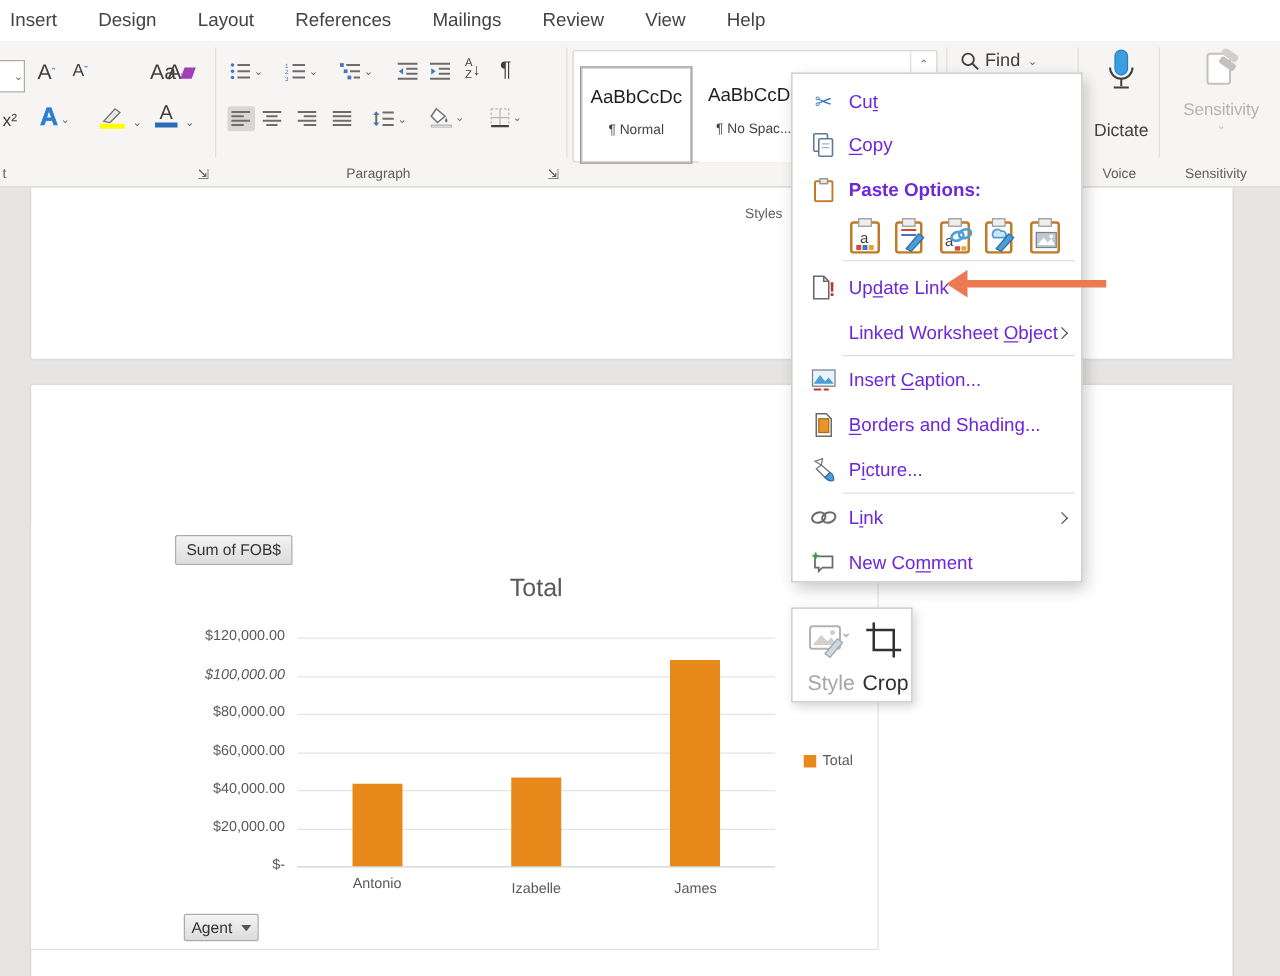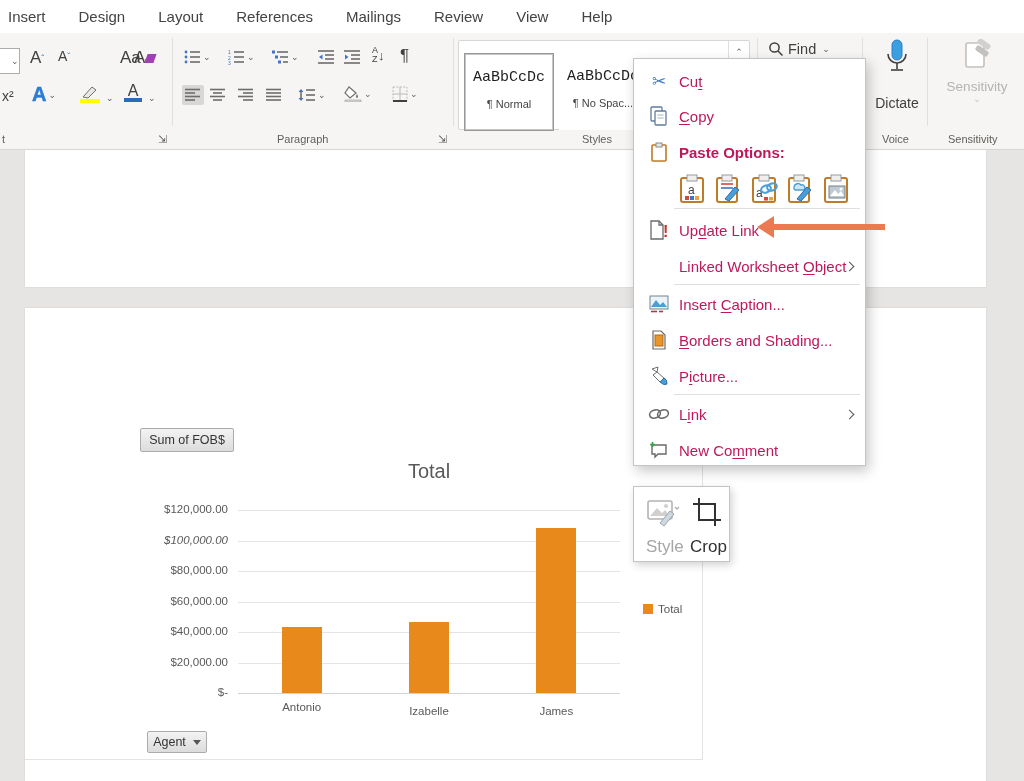--- a/index.html
+++ b/index.html
@@ -16,21 +16,21 @@
   .grp-label { position:absolute; top:100px; font-size:11px; color:#605e5c; }
   .launcher { position:absolute; top:100px; font-size:11px; color:#605e5c; }
   .vsep { position:absolute; top:5px; height:88px; width:1px; background:#e1dfdd; }
   .rbtn { position:absolute; display:flex; align-items:center; color:#404040; }
   .chev { font-size:9px; color:#605e5c; margin-left:2px; }
   .glyphA { font-size:17px; color:#404040; }
   .ico-lines line { stroke:#6d6d6d; stroke-width:1.6; }
   .active-btn { background:#d9d7d5; border-radius:2px; }
 
   .stylecard { position:absolute; top:13px; width:88px; height:76px; background:#fff; text-align:center; }
-  .stylecard .prev { font-size:15px; color:#1f1f1f; margin-top:14px;font-family:Liberation Mono, monospace; }
+  .stylecard .prev { font-size:15px; color:#1f1f1f; margin-top:14px; }
   .stylecard .nm { font-size:11px; color:#444; margin-top:12px; }
   .sel { outline:1px solid #9a9896; box-shadow:0 0 0 3px #fff inset; border:1px solid #c8c6c4; }
 
   
   .page { background:#ffffff; box-shadow:0 0 2px rgba(0,0,0,.10); }
 
   
   #chart { left:25px; top:420px; width:678px; height:340px; border-right:1px solid #e3e3e3; border-bottom:1px solid #e3e3e3; background:#fff; z-index:1; }
   .fieldbtn { position:absolute; font-size:12.5px; color:#333; background:linear-gradient(#f3f3f3,#dcdcdc); border:1px solid #ababab; border-radius:2px; display:flex; align-items:center; justify-content:center; }
   .gline { position:absolute; height:1px; background:#e4e4e4; }
@@ -38,21 +38,21 @@
   .bar { position:absolute; }
   .xlab { position:absolute; font-size:11.5px; color:#595959; text-align:center; width:90px; }
   .chart-title { position:absolute; font-size:20px; color:#595959; text-align:center; }
   .legend { position:absolute; display:flex; align-items:center; gap:5px; font-size:11.5px; color:#595959; }
   .tri-down { width:0; height:0; border-left:4px solid transparent; border-right:4px solid transparent; border-top:5px solid #555; margin-left:7px; }
 
   
   .menu { left:633px; top:58px; width:233px; height:408px; background:#fff; border:1px solid #c6c4c2; box-shadow:3px 5px 12px rgba(0,0,0,.22); z-index:30; }
   .mi { position:absolute; left:0; width:100%; height:28px; display:flex; align-items:center; cursor:default; }
   .mi-ico { position:absolute; left:14px; width:22px; height:22px; display:flex; align-items:center; justify-content:center; }
-  .mi-label { position:absolute; left:45px; font-size:15px; color:#be185d; white-space:nowrap; }
+  .mi-label { position:absolute; left:45px; font-size:15px; color:#6d28d9; white-space:nowrap; }
   .mi-label u { text-decoration:underline; text-underline-offset:2px; }
   .msep { position:absolute; left:40px; right:5px; height:1px; background:#e1dfdd; }
   .subchev { position:absolute; right:12px; width:7px; height:7px; border-right:1.6px solid #555; border-top:1.6px solid #555; transform:rotate(45deg); }
   .bold { font-weight:bold; }
 
   
   .arrow { left:757px; top:216px; width:128px; height:22px; z-index:40; }
   .arrow .head { position:absolute; left:0; top:0; width:0; height:0; border-top:11px solid transparent; border-bottom:11px solid transparent; border-right:17px solid #eb7a52; }
   .arrow .shaft { position:absolute; left:15px; top:8px; right:0; height:6px; background:#eb7a52; }
 
@@ -252,21 +252,21 @@
       <div class="nm">¶ Normal</div>
     </div>
     <div class="stylecard" style="left:100px;">
       <div class="prev">AaBbCcDc</div>
       <div class="nm">¶ No Spac...</div>
     </div>
     <div class="abs" style="right:0; top:0; width:21px; height:100%; border-left:1px solid #e1dfdd; text-align:center;">
       <span style="font-size:9px;color:#605e5c;">⌃</span>
     </div>
   </div>
-  <span class="grp-label" style="left:582px;">Styles</span>
+  <span class="grp-label" style="left:596px;margin-top:32px;">Styles</span>
   <div class="vsep" style="left:757px;"></div>
 
   <div class="rbtn" style="left:768px; top:8px;">
     <svg width="16" height="16" viewBox="0 0 16 16">
         <circle cx="6.5" cy="6.5" r="4.6" fill="none" stroke="#404040" stroke-width="1.5"></circle>
         <line x1="10" y1="10" x2="14.5" y2="14.5" stroke="#404040" stroke-width="1.5"></line>
       </svg>
     <span style="font-size:14.5px;margin-left:4px;">Find</span>
     <span class="chev" style="margin-left:6px;">⌄</span>
   </div>

